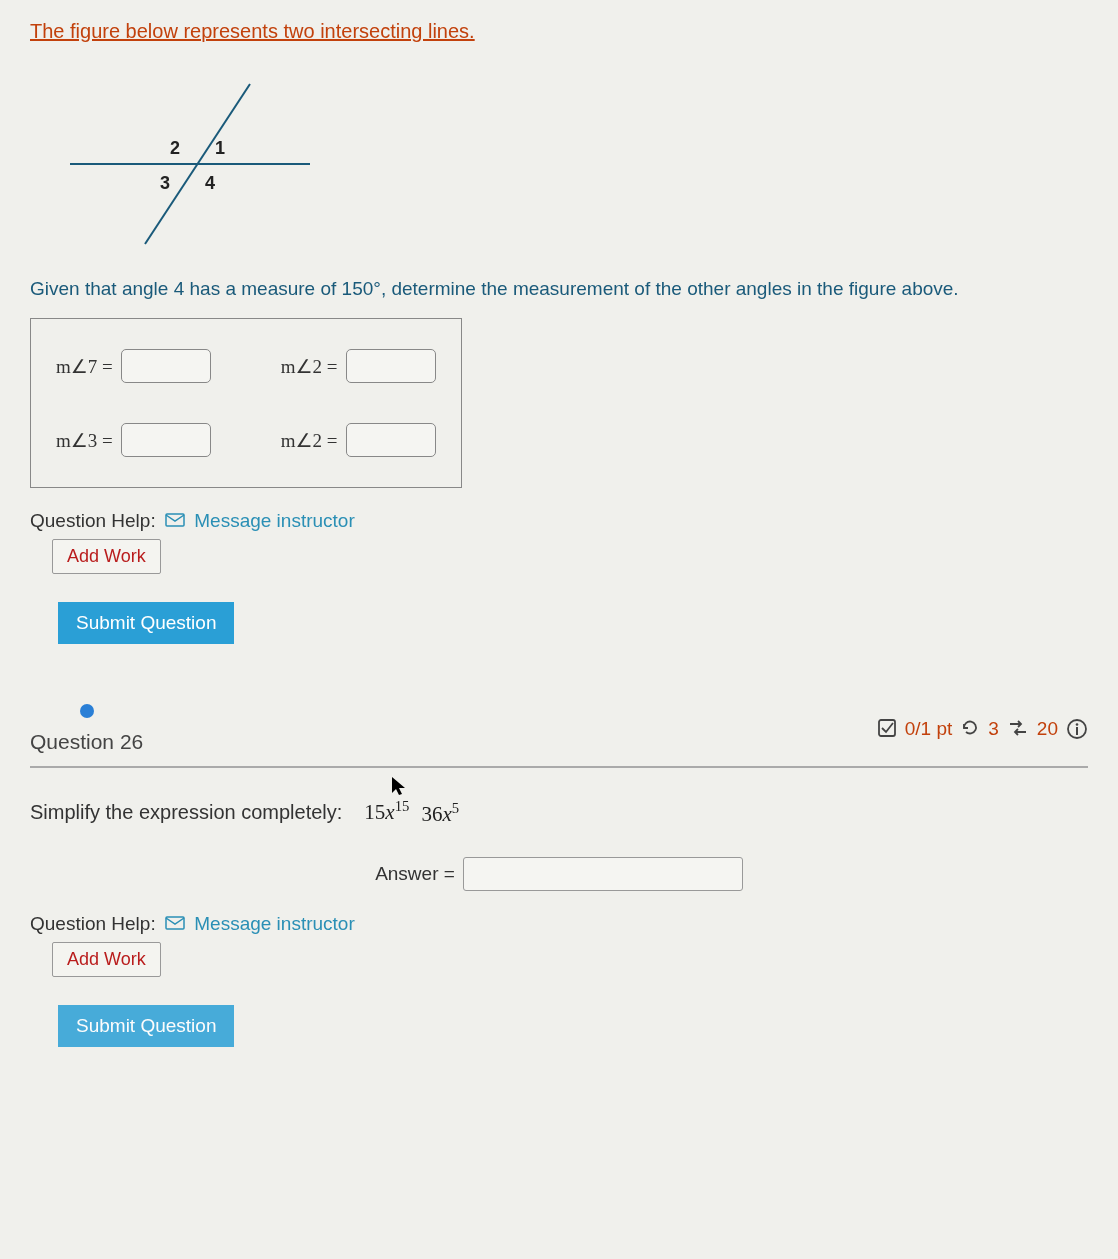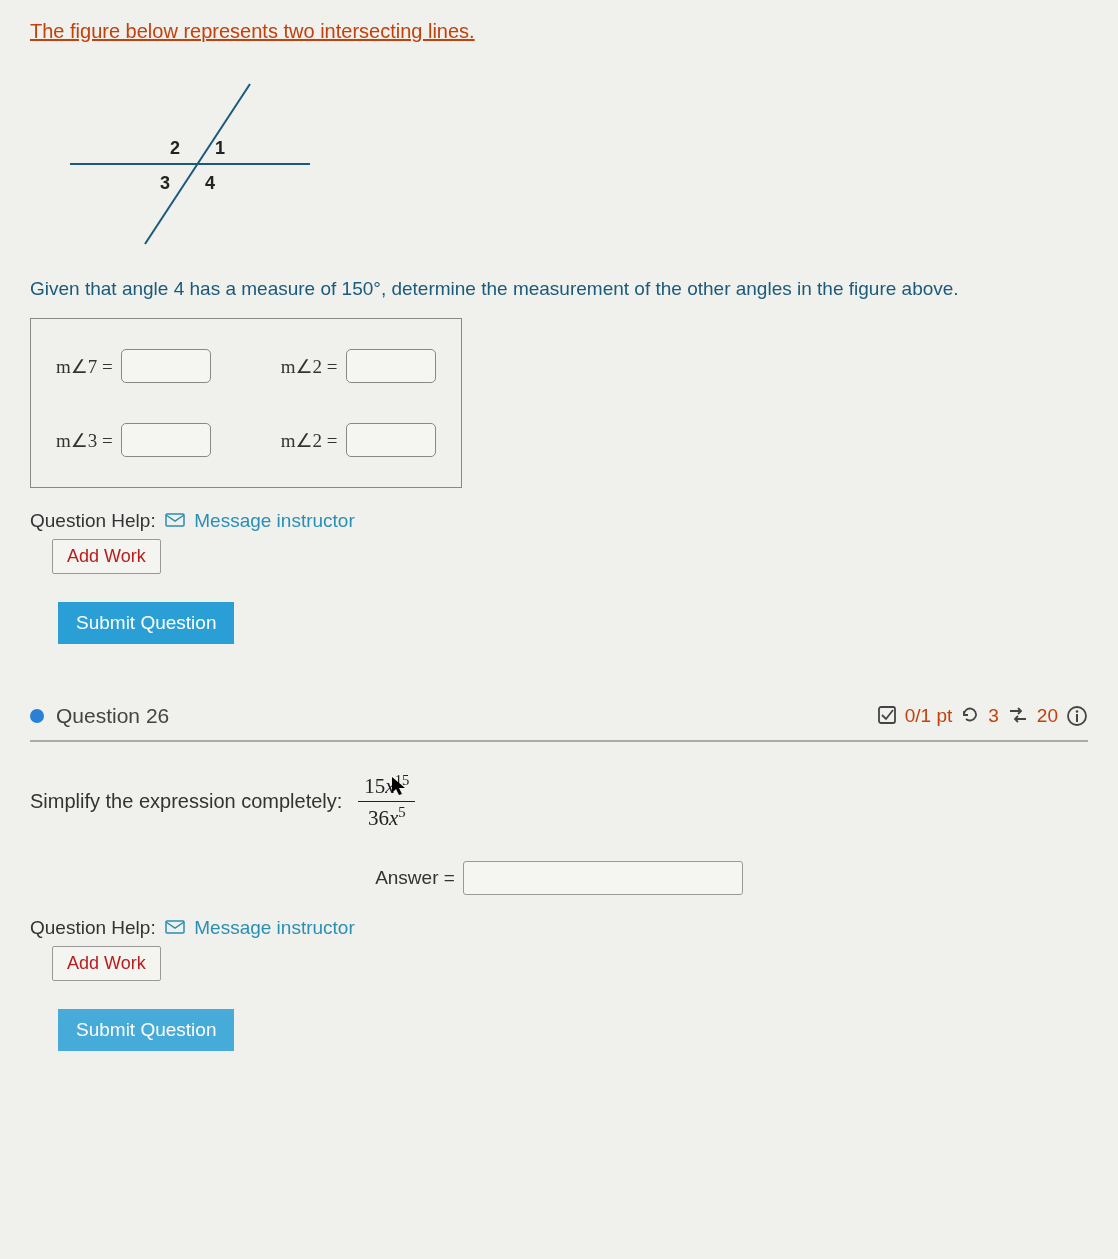--- a/index.html
+++ b/index.html
@@ -98,20 +98,21 @@
       justify-content: space-between;
       align-items: center;
       border-bottom: 2px solid #aaa;
       padding-bottom: 12px;
       padding-top: 10px;
     }
     .q-left {
       display: flex;
       align-items: center;
       gap: 12px;
+      flex-direction: column;
     }
     .blue-dot {
       width: 14px;
       height: 14px;
       background: #2a7fd6;
       border-radius: 50%;
     }
     .q-title {
       color: #444;
       font-size: 21px;
@@ -132,21 +133,21 @@
     }
     .simplify-row {
       display: flex;
       align-items: center;
       gap: 10px;
       font-size: 20px;
       color: #333;
     }
     .fraction {
       display: inline-flex;
-      flex-direction: column;
+      flex-direction: row;
       align-items: center;
       font-family: Georgia, "Times New Roman", serif;
       font-size: 21px;
       color: #222;
       margin-left: 6px;
     }
     .frac-num { padding: 0 6px 2px; }
     .frac-line { width: 100%; border-top: 1.5px solid #222; }
     .frac-den { padding: 2px 6px 0; }
     sup { font-size: 0.7em; }

